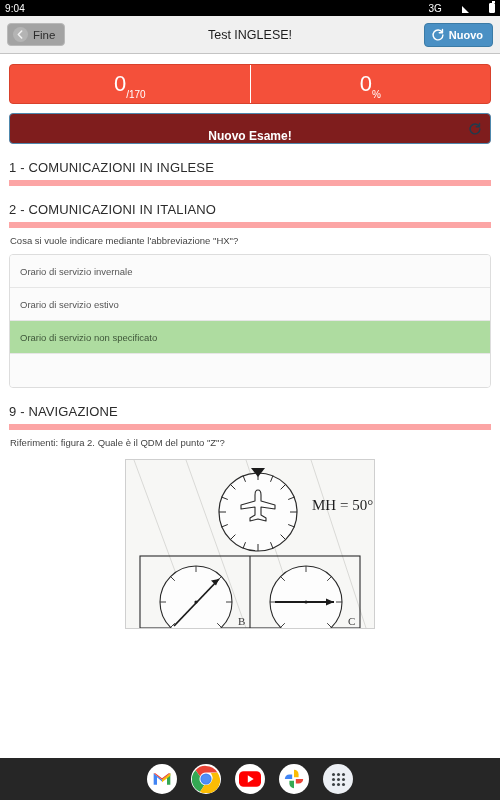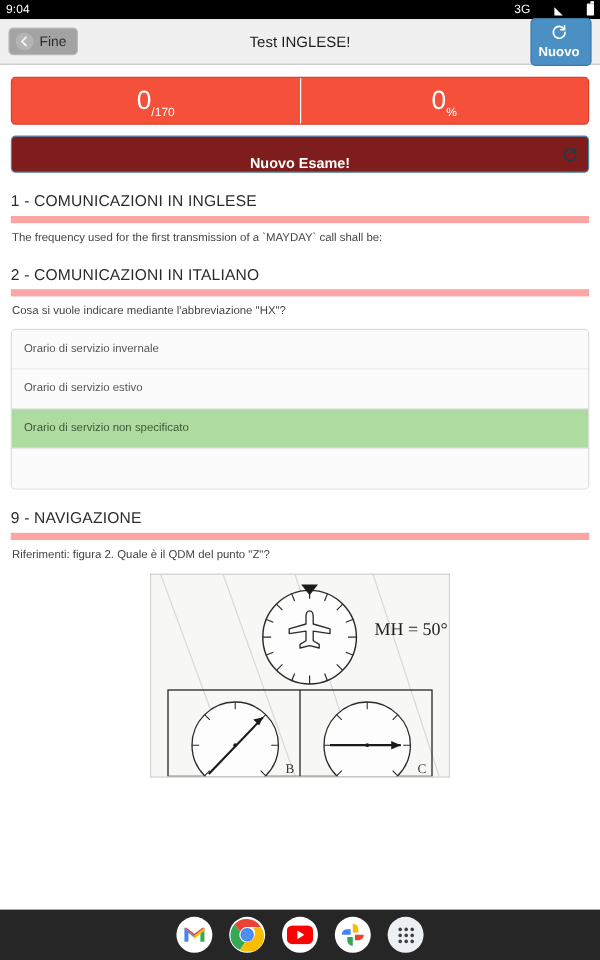--- a/index.html
+++ b/index.html
@@ -37,21 +37,21 @@
     background:#a3a3a3; border:1px solid #b9b9b9; border-radius:4px;
     padding:3px 9px 3px 5px; font-size:11.5px; color:#2b2b2b; z-index:2;
   }
   .ic-back {
     width:15px;height:15px;border-radius:50%;background:#b4b4b4;
     display:flex;align-items:center;justify-content:center;flex:0 0 auto;
   }
   .btn-nuovo {
     margin-left:auto; display:flex; align-items:center; gap:4px;
     background:#4a90c4; border:1px solid #3b7ba6; border-radius:4px;
-    padding:4px 9px 4px 6px; color:#fff; font-size:11px; font-weight:bold; z-index:2;flex-direction:column;
+    padding:4px 9px 4px 6px; color:#fff; font-size:11px; font-weight:bold; z-index:2;
   }
   .ic-refresh-w { width:14px;height:14px;flex:0 0 auto; }
 
   
   .content { height: 742px; overflow:hidden; background:#fff; }
   .pad { padding: 0 9px; }
 
   .scorebar {
     margin-top:10px; height:40px; background:#f4503a;
     border:1px solid #d8412c; border-radius:4px;
@@ -167,21 +167,20 @@
         <span class="ic-refresh-w">
           <svg width="14" height="14" viewBox="0 0 20 20">
             <path d="M16 6.3A7 7 0 1 0 17 10" fill="none" stroke="#1f3c4e" stroke-width="2" stroke-linecap="round"></path>
             <path d="M16.4 2.2v4.6h-4.6" fill="none" stroke="#1f3c4e" stroke-width="2" stroke-linecap="round" stroke-linejoin="round"></path>
           </svg>
         </span>
       </div>
 
       <div class="qblock">
         <div class="q-head">1 - COMUNICAZIONI IN INGLESE</div>
-        <div class="q-text">The frequency used for the first transmission of a `MAYDAY` call shall be:</div>
       </div>
 
       <div class="qblock">
         <div class="q-head">2 - COMUNICAZIONI IN ITALIANO</div>
         <div class="q-text">Cosa si vuole indicare mediante l'abbreviazione "HX"?</div>
         <div class="answers">
           <div class="ans">Orario di servizio invernale</div>
           <div class="ans">Orario di servizio estivo</div>
           <div class="ans correct">Orario di servizio non specificato</div>
           <div class="ans"></div>

